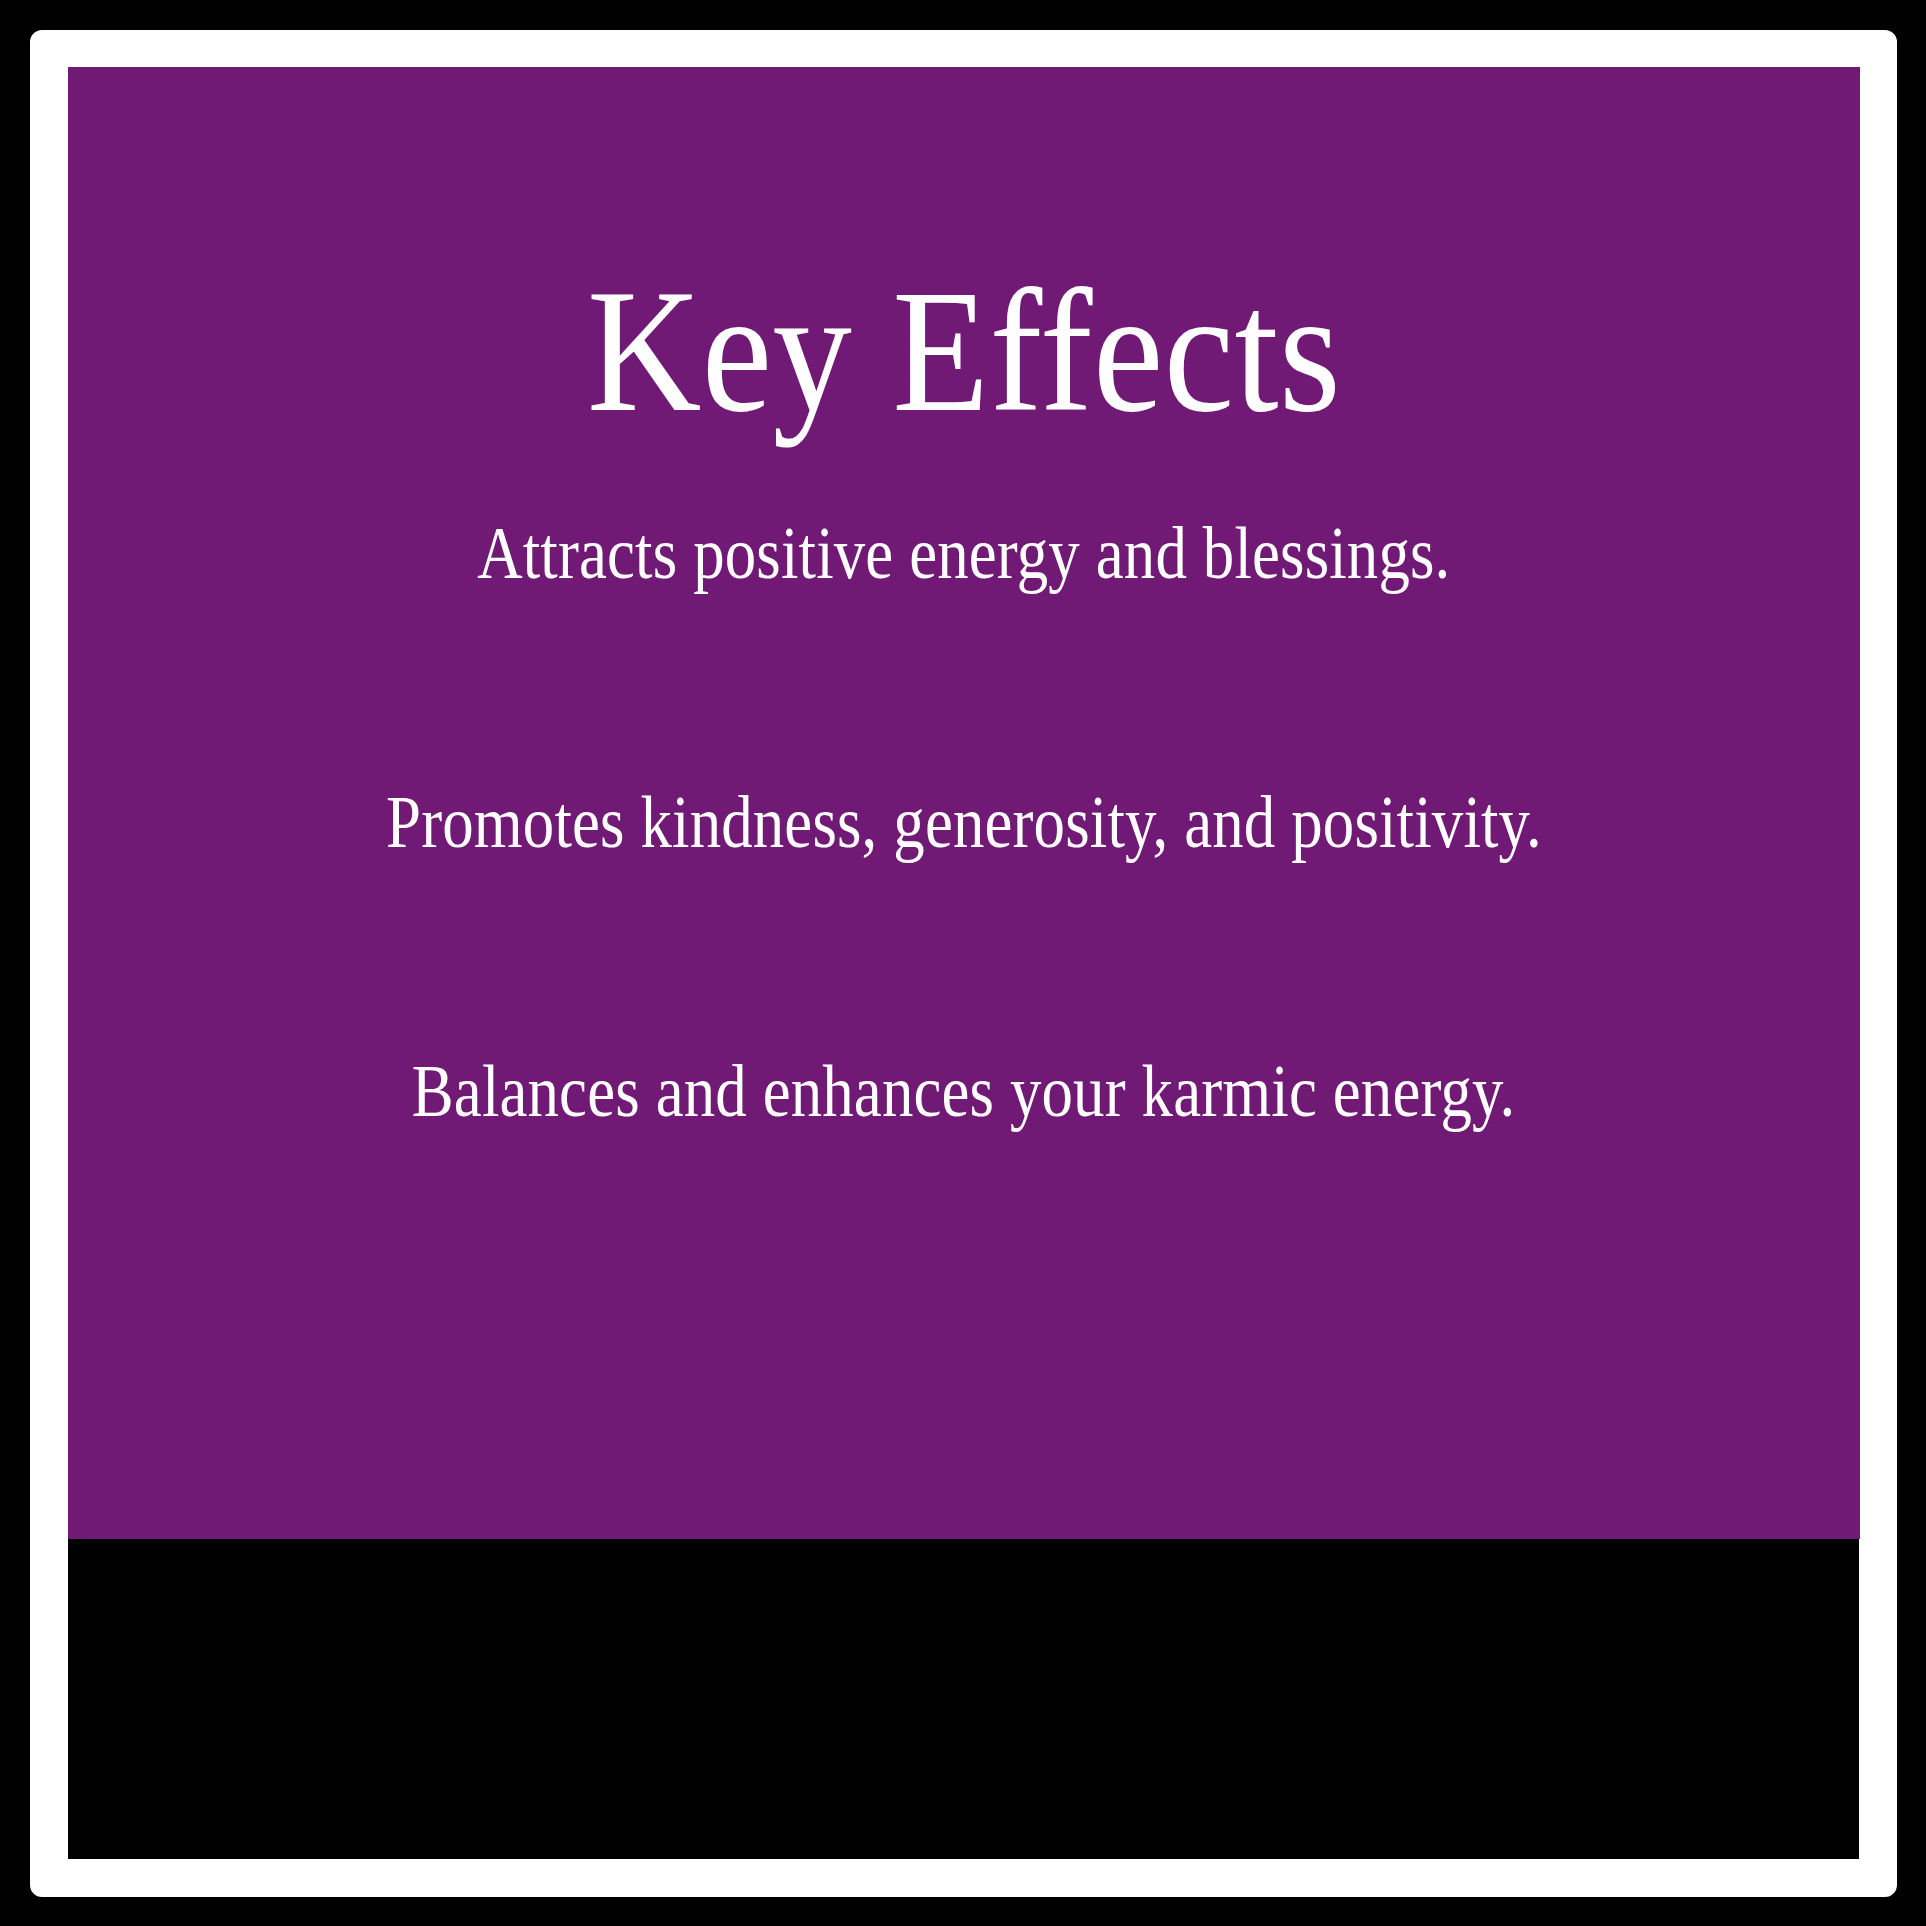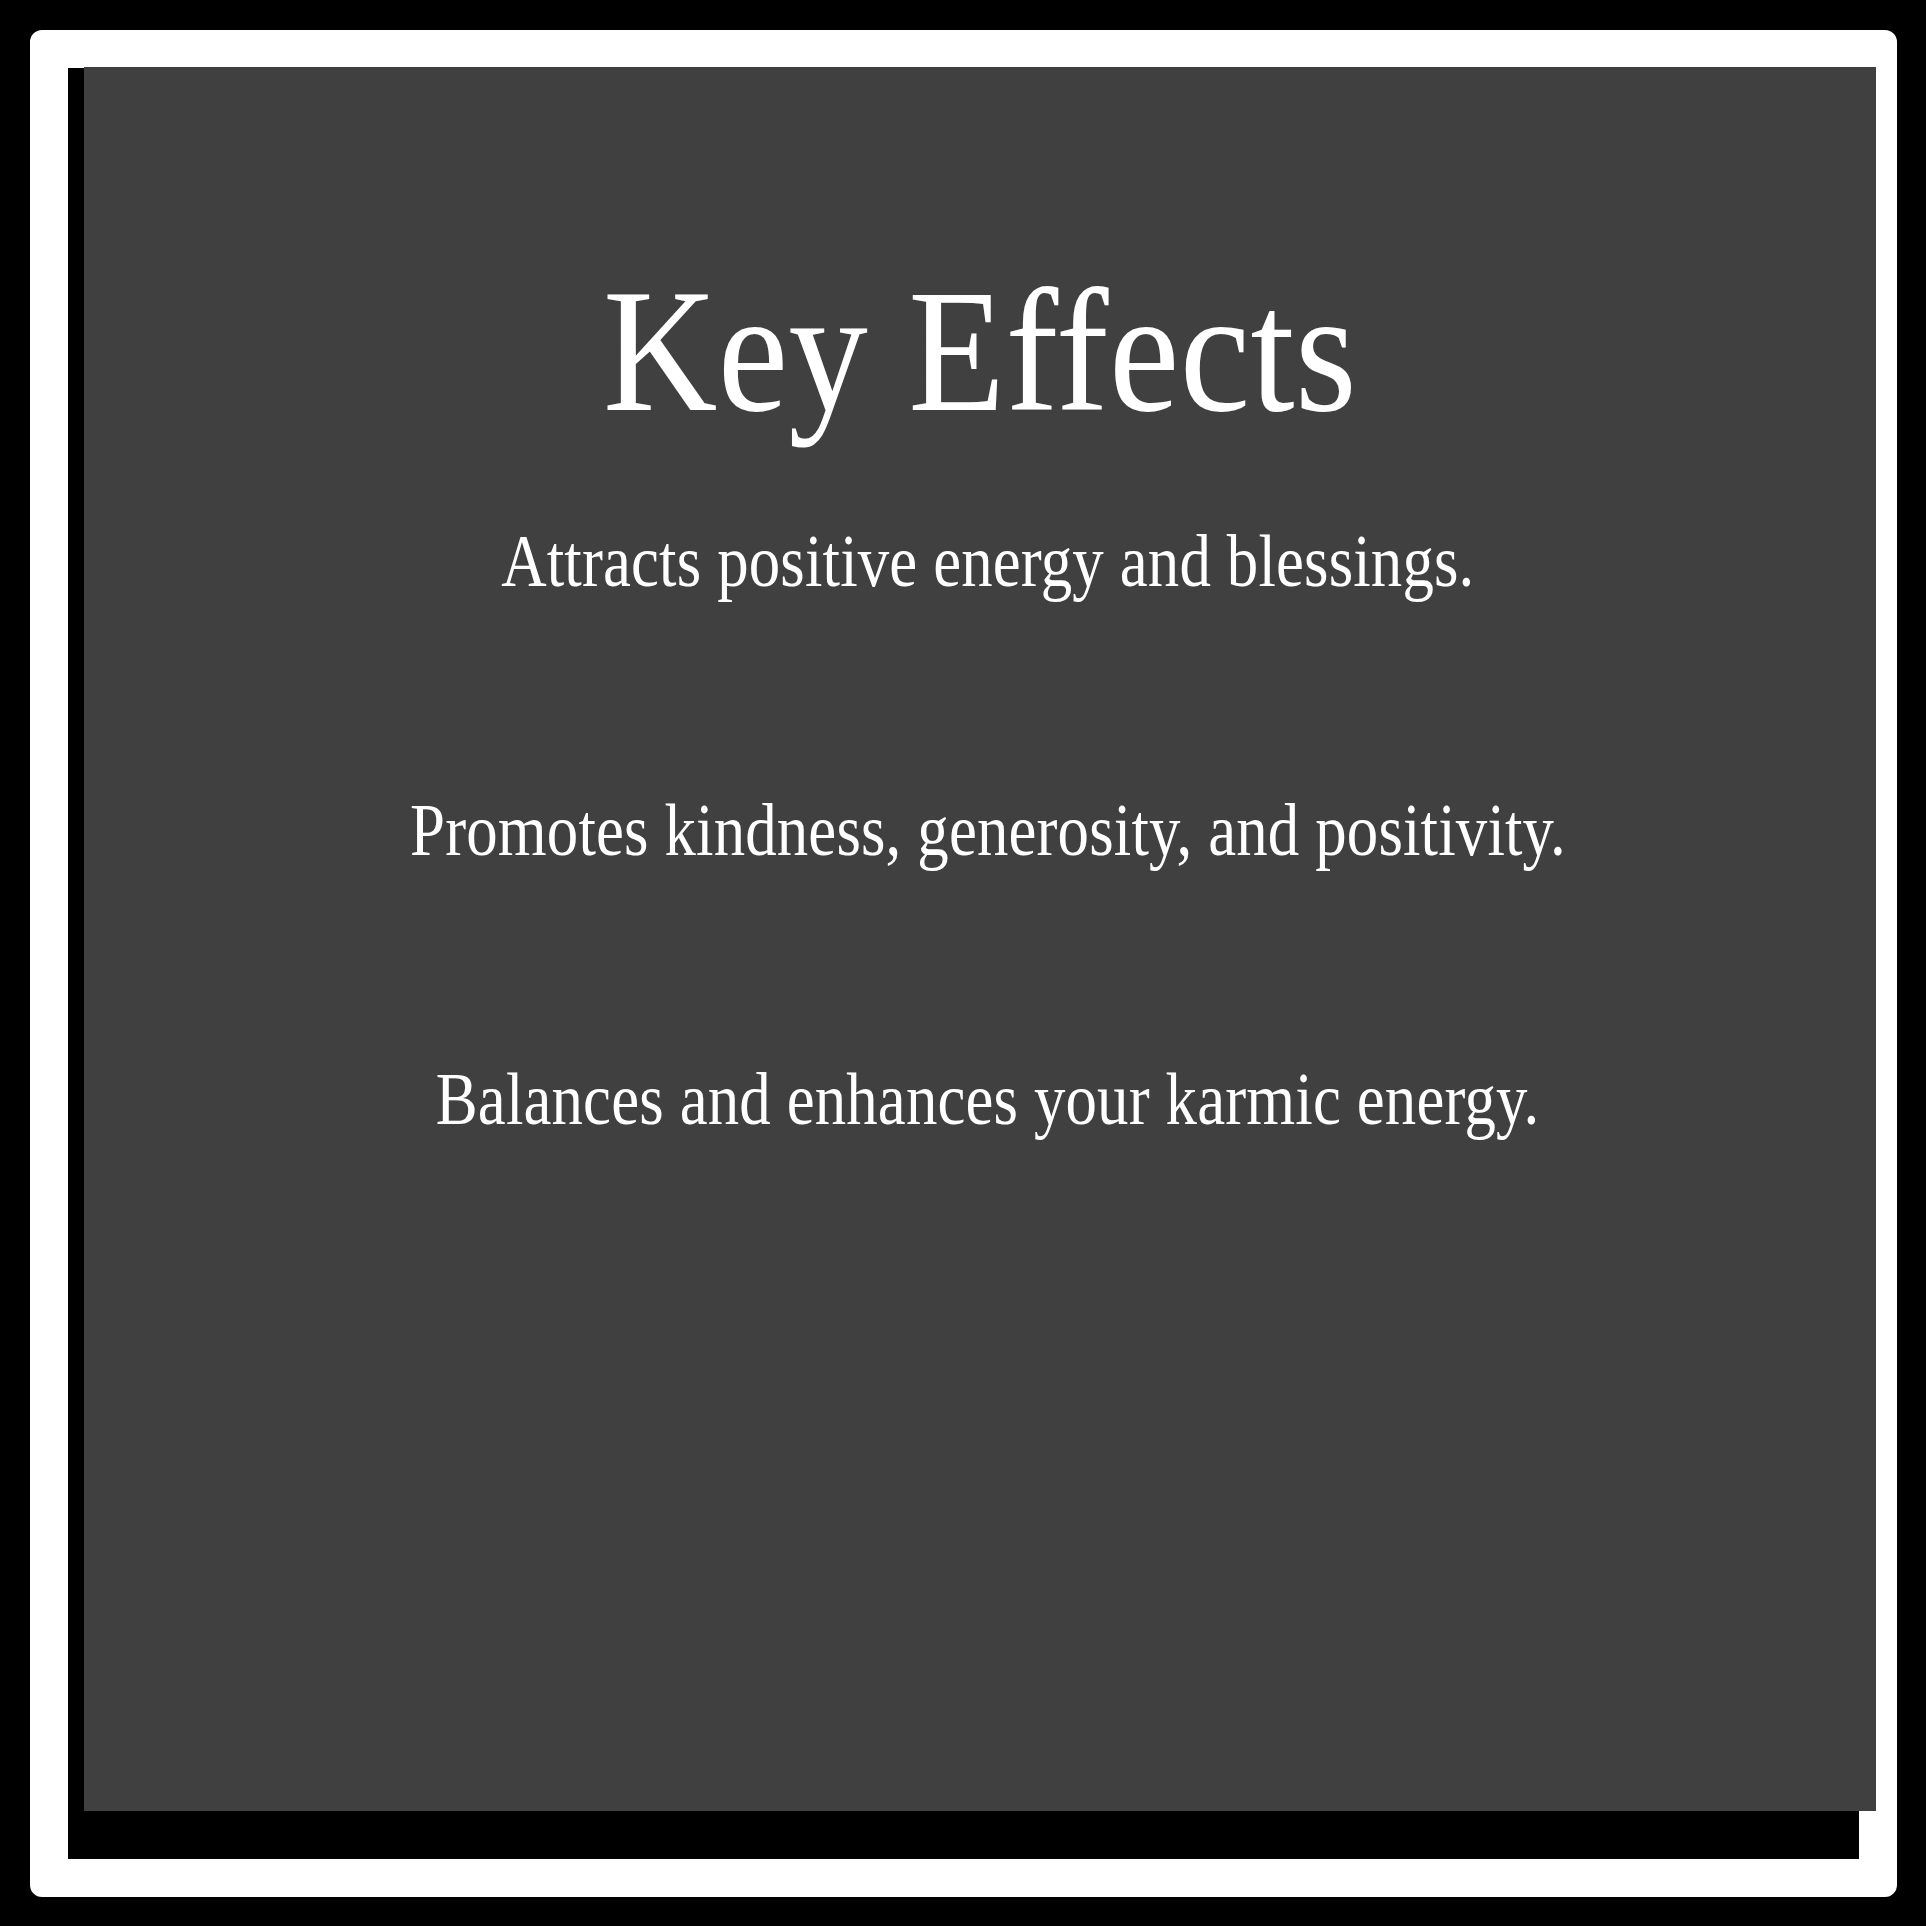--- a/index.html
+++ b/index.html
@@ -29,25 +29,25 @@
     height: 1867px;
     box-sizing: border-box;
     border: 38px solid #FFFFFF;
     border-radius: 12px;
     background: #000000;
   }
 
   
   #poster-content {
     position: absolute;
-    left: 84px;
+    left: 68px;
     top: 67px;
     width: 1792px;
-    height: 1744px;
-    background: #404040;
+    height: 1472px;
+    background: #701a75;
   }
 
   
   #poster-title {
     position: absolute;
     left: 0;
     top: 71px;
     width: 100%;
     text-align: center;
     color: #FFFFFF;
@@ -60,21 +60,21 @@
     transform-origin: 50% 50%;
     white-space: nowrap;
   }
 
   
   #effects-list {
     position: absolute;
     left: 0;
     top: 450px;
     width: 100%;
-    margin: 8px;
+    margin: 0;
     padding: 0;
     list-style: none;
   }
 
   .effect-line {
     display: block;
     width: 100%;
     text-align: center;
     color: #FFFFFF;
     font-family: "Liberation Serif", "DejaVu Serif", serif;

